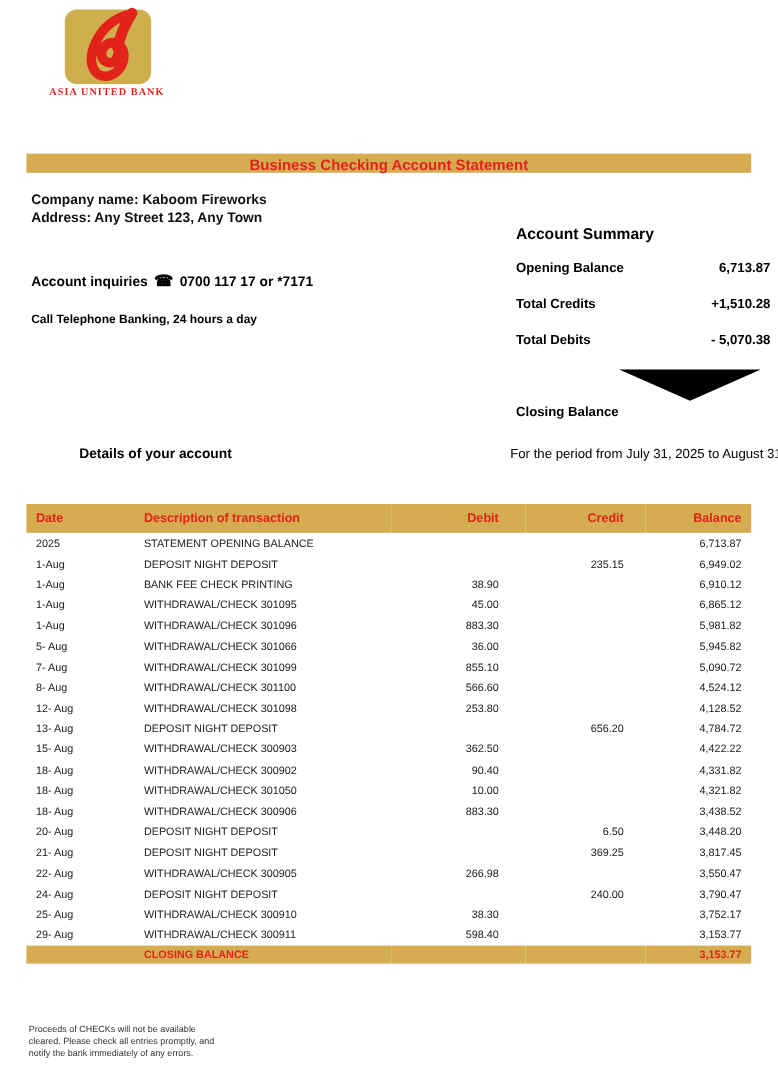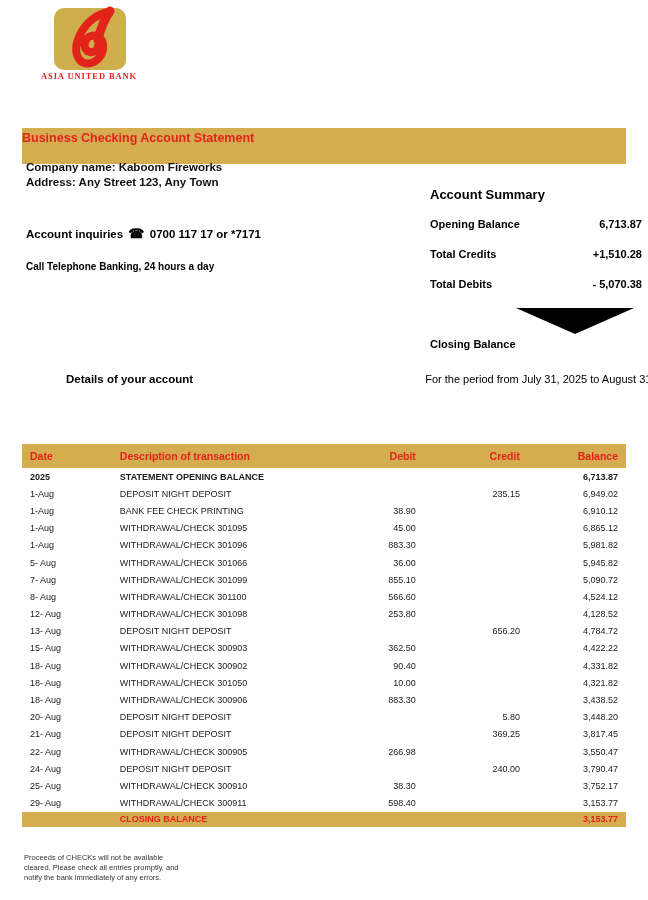--- a/index.html
+++ b/index.html
@@ -61,23 +61,23 @@
     margin-top: 1px;
     margin-left: 1px;
   }
 
   
   .banner {
     position: absolute;
     left: 22px;
     top: 128px;
     width: 604px;
-    height: 36px;
+    height: 16px;
     background: #d6ac51;
-    text-align: left;
+    text-align: center;
   }
   .banner-text {
     font-size: 12.5px;
     font-weight: bold;
     color: #e2231a;
     line-height: 20px;
   }
 
   
   .info-block {
@@ -184,21 +184,21 @@
   }
   .details-right {
     font-size: 11px;
     font-weight: normal;
   }
 
   
   .table {
     position: absolute;
     left: 22px;
-    top: 444px;
+    top: 420px;
     width: 604px;
     border-collapse: collapse;
   }
   .table th, .table td {
     padding: 0;
     vertical-align: middle;
   }
   .thead-row {
     background: #d6ac51;
     height: 24px;
@@ -213,21 +213,21 @@
   .tr {
     height: 17.2px;
   }
   .tr td {
     font-size: 9px;
     color: #1a1a1a;
     white-space: nowrap;
   }
   .tr td.num { text-align: right; }
   .tr.opening td {
-    font-weight: bold;
+    font-weight: normal;
   }
   .col-date   { width: 92px; padding-left: 8px !important; }
   .col-desc   { width: 222px; padding-left: 10px !important; }
   .col-debit  { width: 105px; padding-right: 22px !important; }
   .col-credit { width: 95px; padding-right: 18px !important; }
   .col-bal    { width: 90px; padding-right: 8px !important; }
 
   .closing-bar {
     background: #d6ac51;
     height: 15px;
@@ -439,21 +439,21 @@
           <td class="col-date">18- Aug</td>
           <td class="col-desc">WITHDRAWAL/CHECK 300906</td>
           <td class="col-debit num">883.30</td>
           <td class="col-credit num"></td>
           <td class="col-bal num">3,438.52</td>
         </tr>
         <tr class="tr">
           <td class="col-date">20- Aug</td>
           <td class="col-desc">DEPOSIT NIGHT DEPOSIT</td>
           <td class="col-debit num"></td>
-          <td class="col-credit num">5.80</td>
+          <td class="col-credit num">6.50</td>
           <td class="col-bal num">3,448.20</td>
         </tr>
         <tr class="tr">
           <td class="col-date">21- Aug</td>
           <td class="col-desc">DEPOSIT NIGHT DEPOSIT</td>
           <td class="col-debit num"></td>
           <td class="col-credit num">369.25</td>
           <td class="col-bal num">3,817.45</td>
         </tr>
         <tr class="tr">

